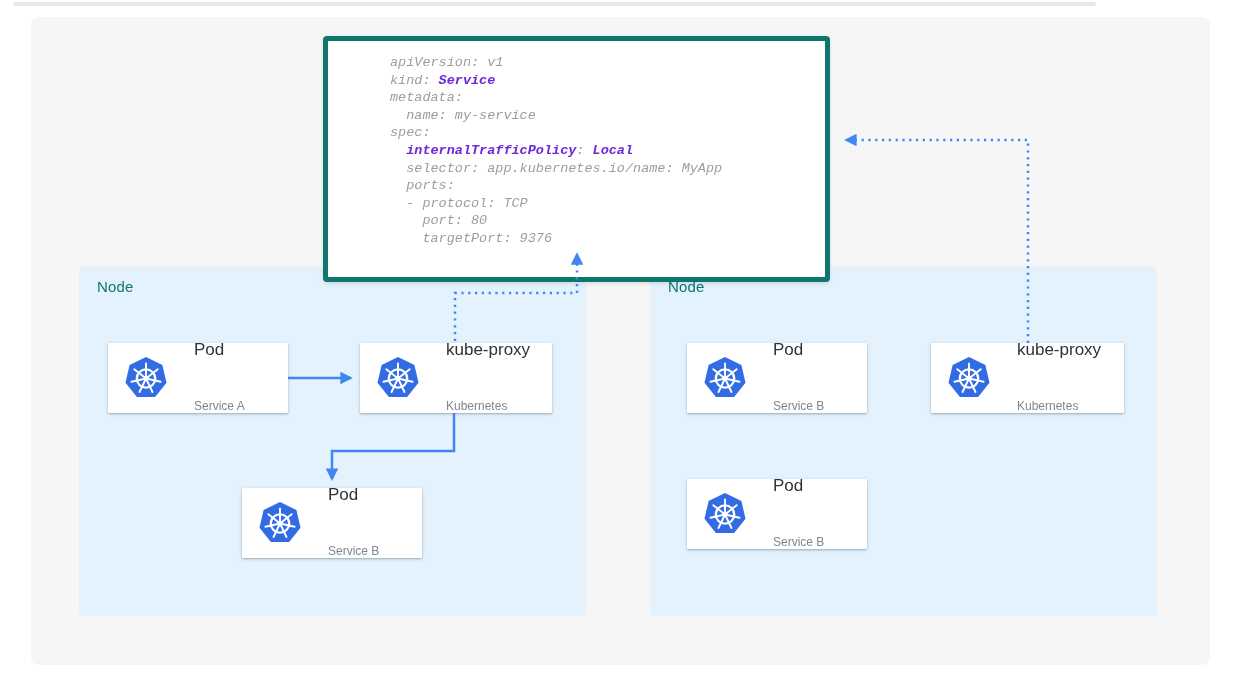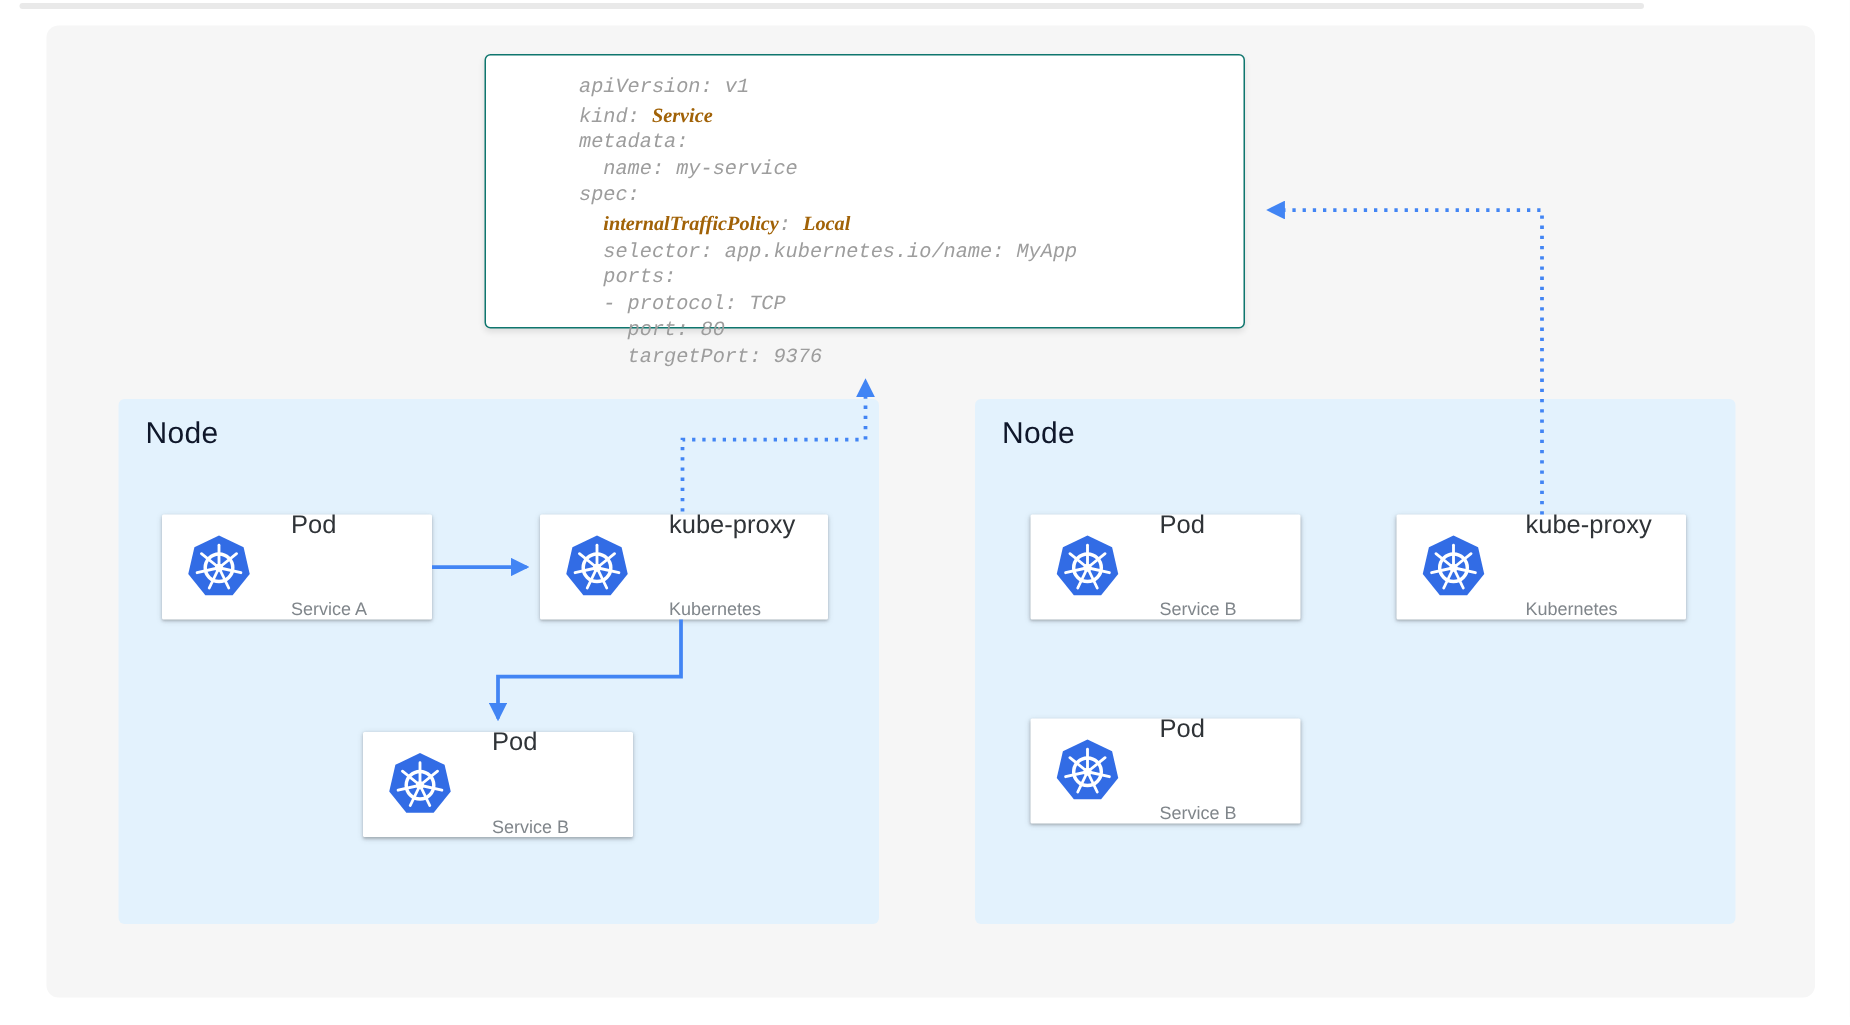--- a/index.html
+++ b/index.html
@@ -15,50 +15,50 @@
   .panel {
     position: absolute; left: 31px; top: 17px; width: 1179px; height: 648px;
     background: var(--panel-bg, #f6f6f6); border-radius: 8px;
   }
   .node {
     position: absolute; border-radius: 4px;
     background: var(--node-bg, #e3f2fd);
   }
   .node-label {
     position: absolute; left: 18px; top: 12px;
-    font-size: 20px; color: #0f172a; letter-spacing: .2px;
+    font-size: 15px; color: #0f766e; letter-spacing: .2px;
   }
   .node-left  { left: 79px;  top: 266px; width: 507px; height: 350px; }
   .node-right { left: 650px; top: 266px; width: 507px; height: 350px; }
 
   .card {
     position: absolute; background: #ffffff; border-radius: 1px;
     box-shadow: 0 1px 2px rgba(60,64,67,.30), 0 1px 4px rgba(60,64,67,.15);
     display: flex; align-items: center; box-sizing: border-box;
     padding-left: 16px; gap: 26px;
   }
   .card .k8s { width: 44px; height: 44px; flex: 0 0 auto; display: block; }
   .card .txt { display: flex; flex-direction: column; line-height: 23px; gap: 34px; }
   .card .title { font-size: 17px; color: #2f3337; }
   .card .subtitle { font-size: 12px; color: #80868b; }
   .k8s-hept { fill: var(--kubernetes, #326ce5); }
 
   .yaml-box {
-    position: absolute; left: 323px; top: 36px; width: 507px; height: 183px;
-    background: #ffffff; border: 1px solid #0f766e; border-radius: 4px;
+    position: absolute; left: 323px; top: 36px; width: 507px; height: 246px;
+    background: #ffffff; border: 5px solid #0f766e; border-radius: 4px;
     box-sizing: border-box; box-shadow: 0 2px 4px rgba(0,0,0,.10);
     z-index: 3;
   }
   .yaml-code {
     padding: 13px 0 0 62px;
     font-family: "Liberation Mono", "DejaVu Sans Mono", monospace;
     font-style: italic; font-size: 13.5px; line-height: 17.6px;
     color: #9d9d9d; white-space: pre;
   }
-  .yaml-code .b { font-weight: bold; color: #a16207; font-family: Liberation Serif, serif; }
+  .yaml-code .b { font-weight: bold; color: #6d28d9; }
 
   .overlay {
     position: absolute; left: 0; top: 0; width: 1233px; height: 683px;
     pointer-events: none; z-index: 4;
   }
   .arrow-line { stroke: var(--arrow, #4285f4); fill: none; stroke-width: 2.5px; }
   .dotted { stroke-dasharray: 2.2 4.6; }
   .arrow-head { fill: var(--arrow, #4285f4); }
 </style>
 </head>

